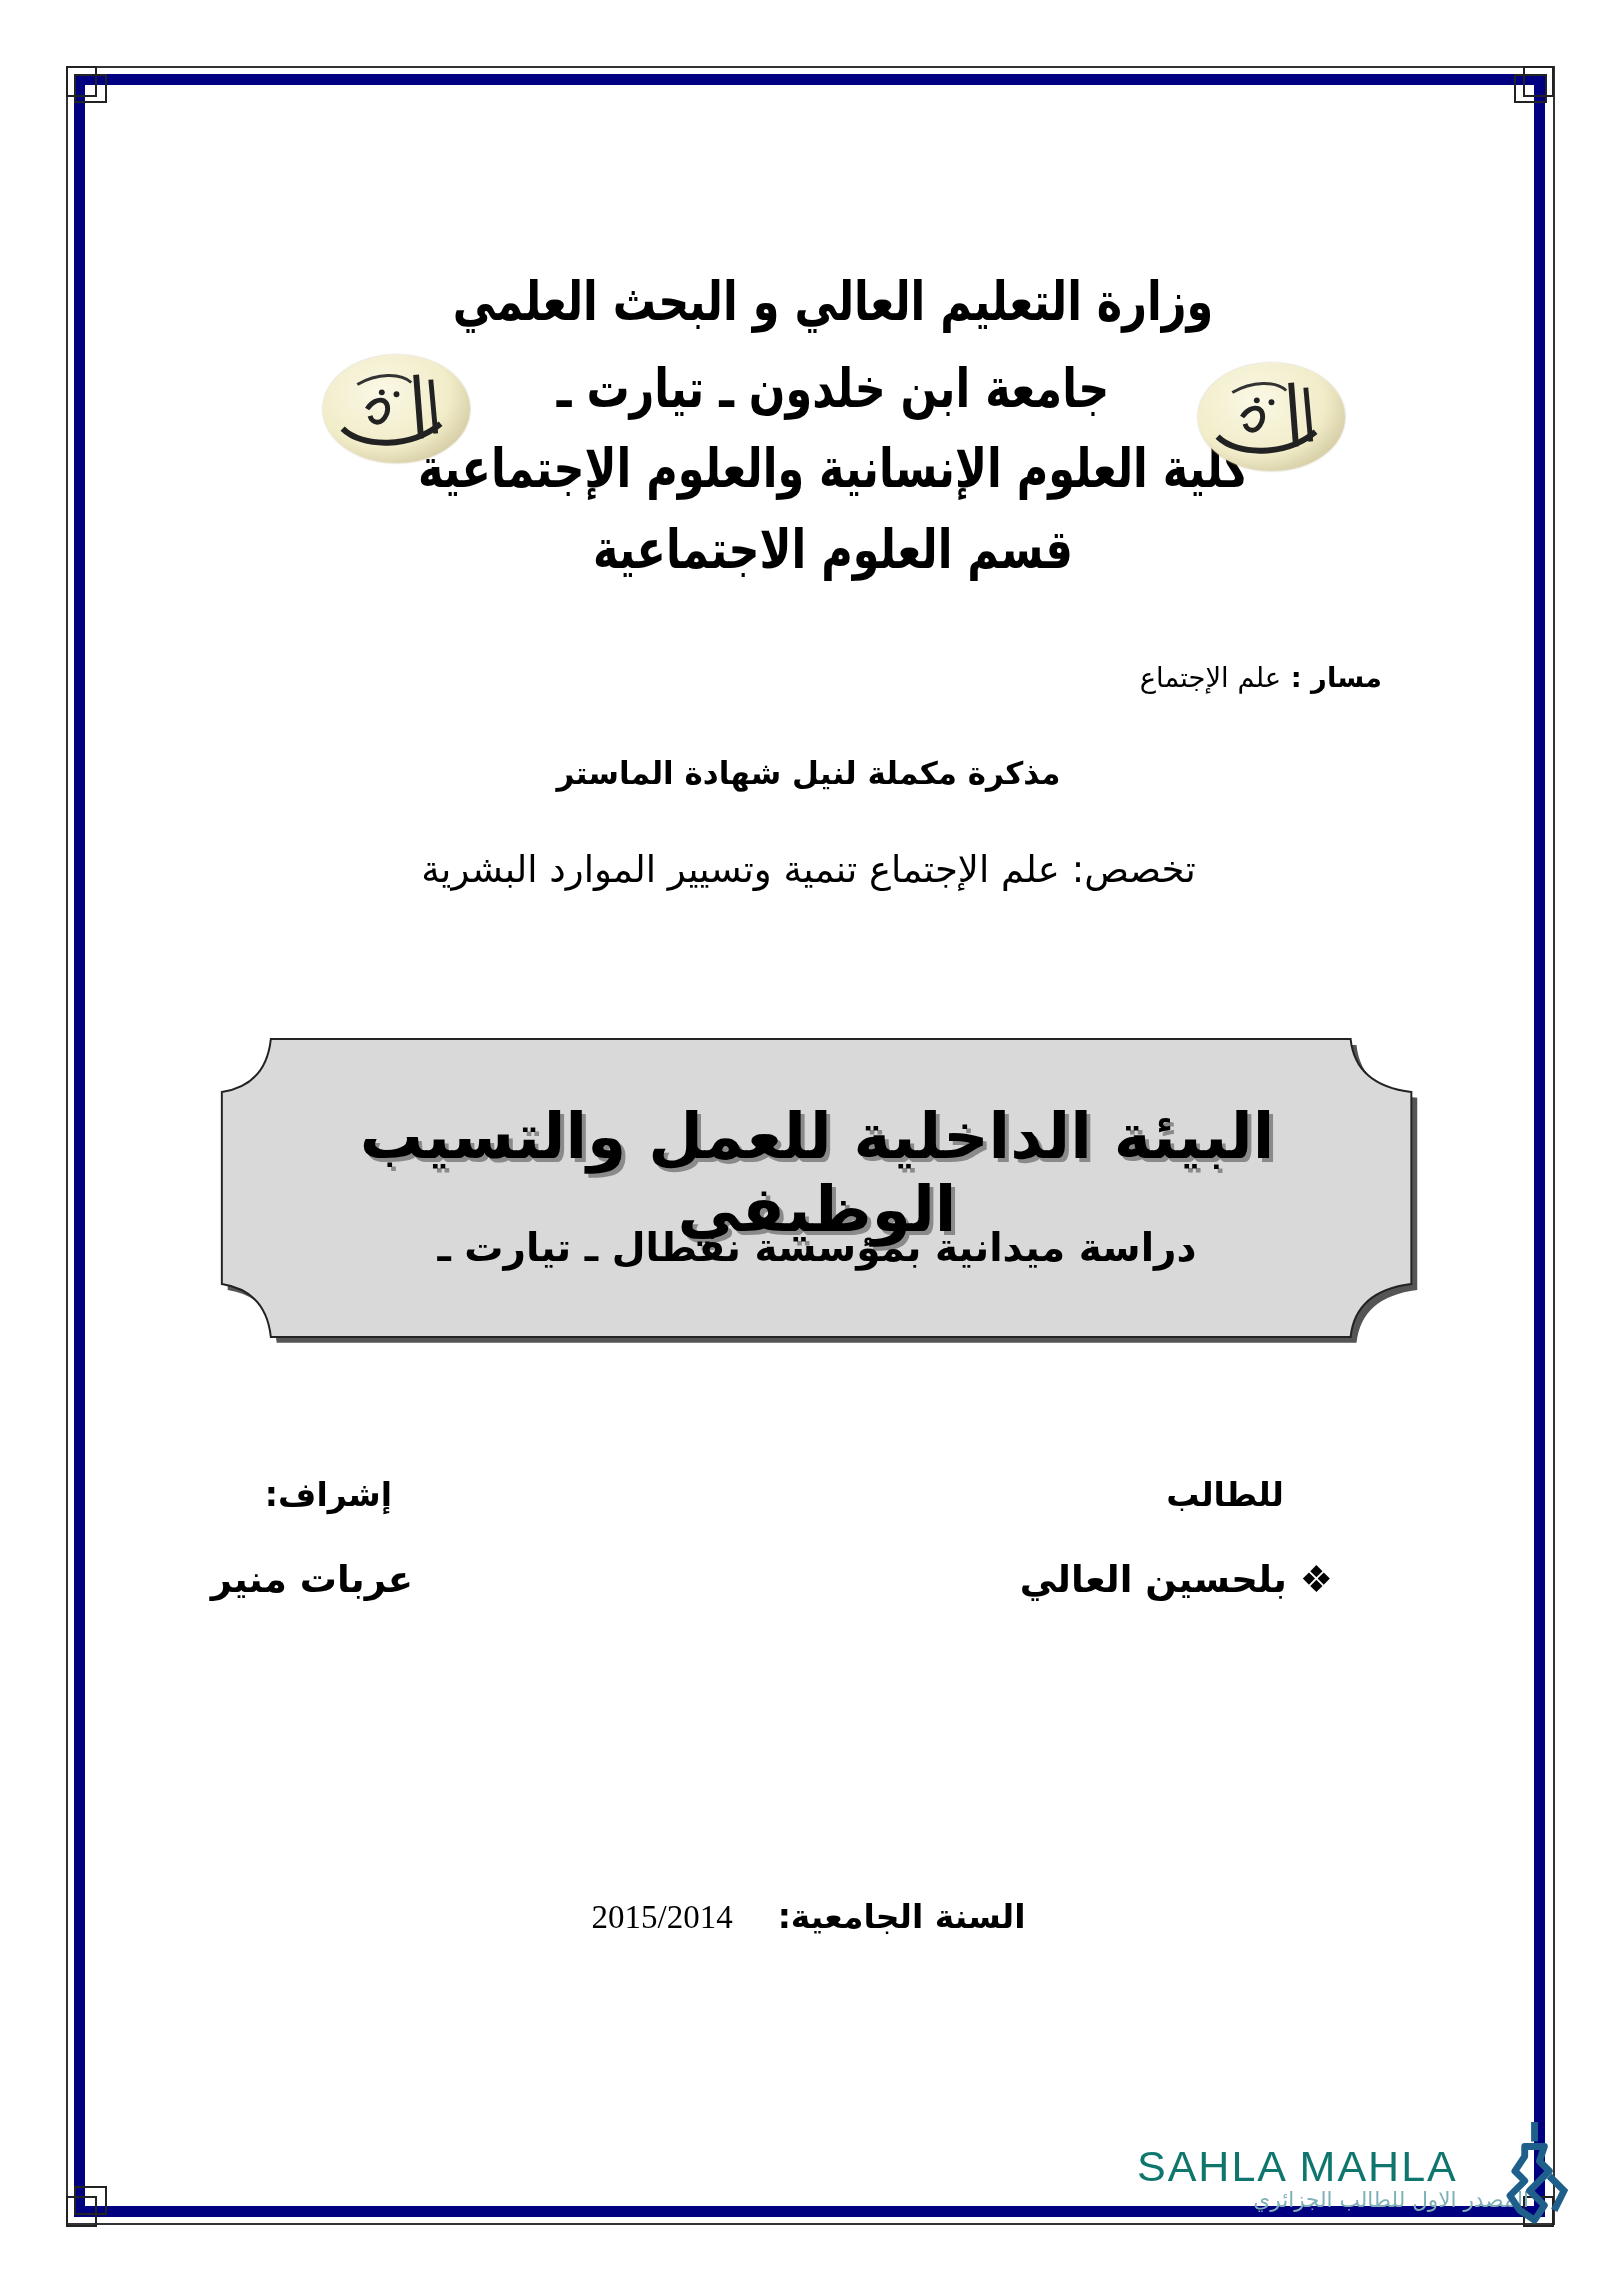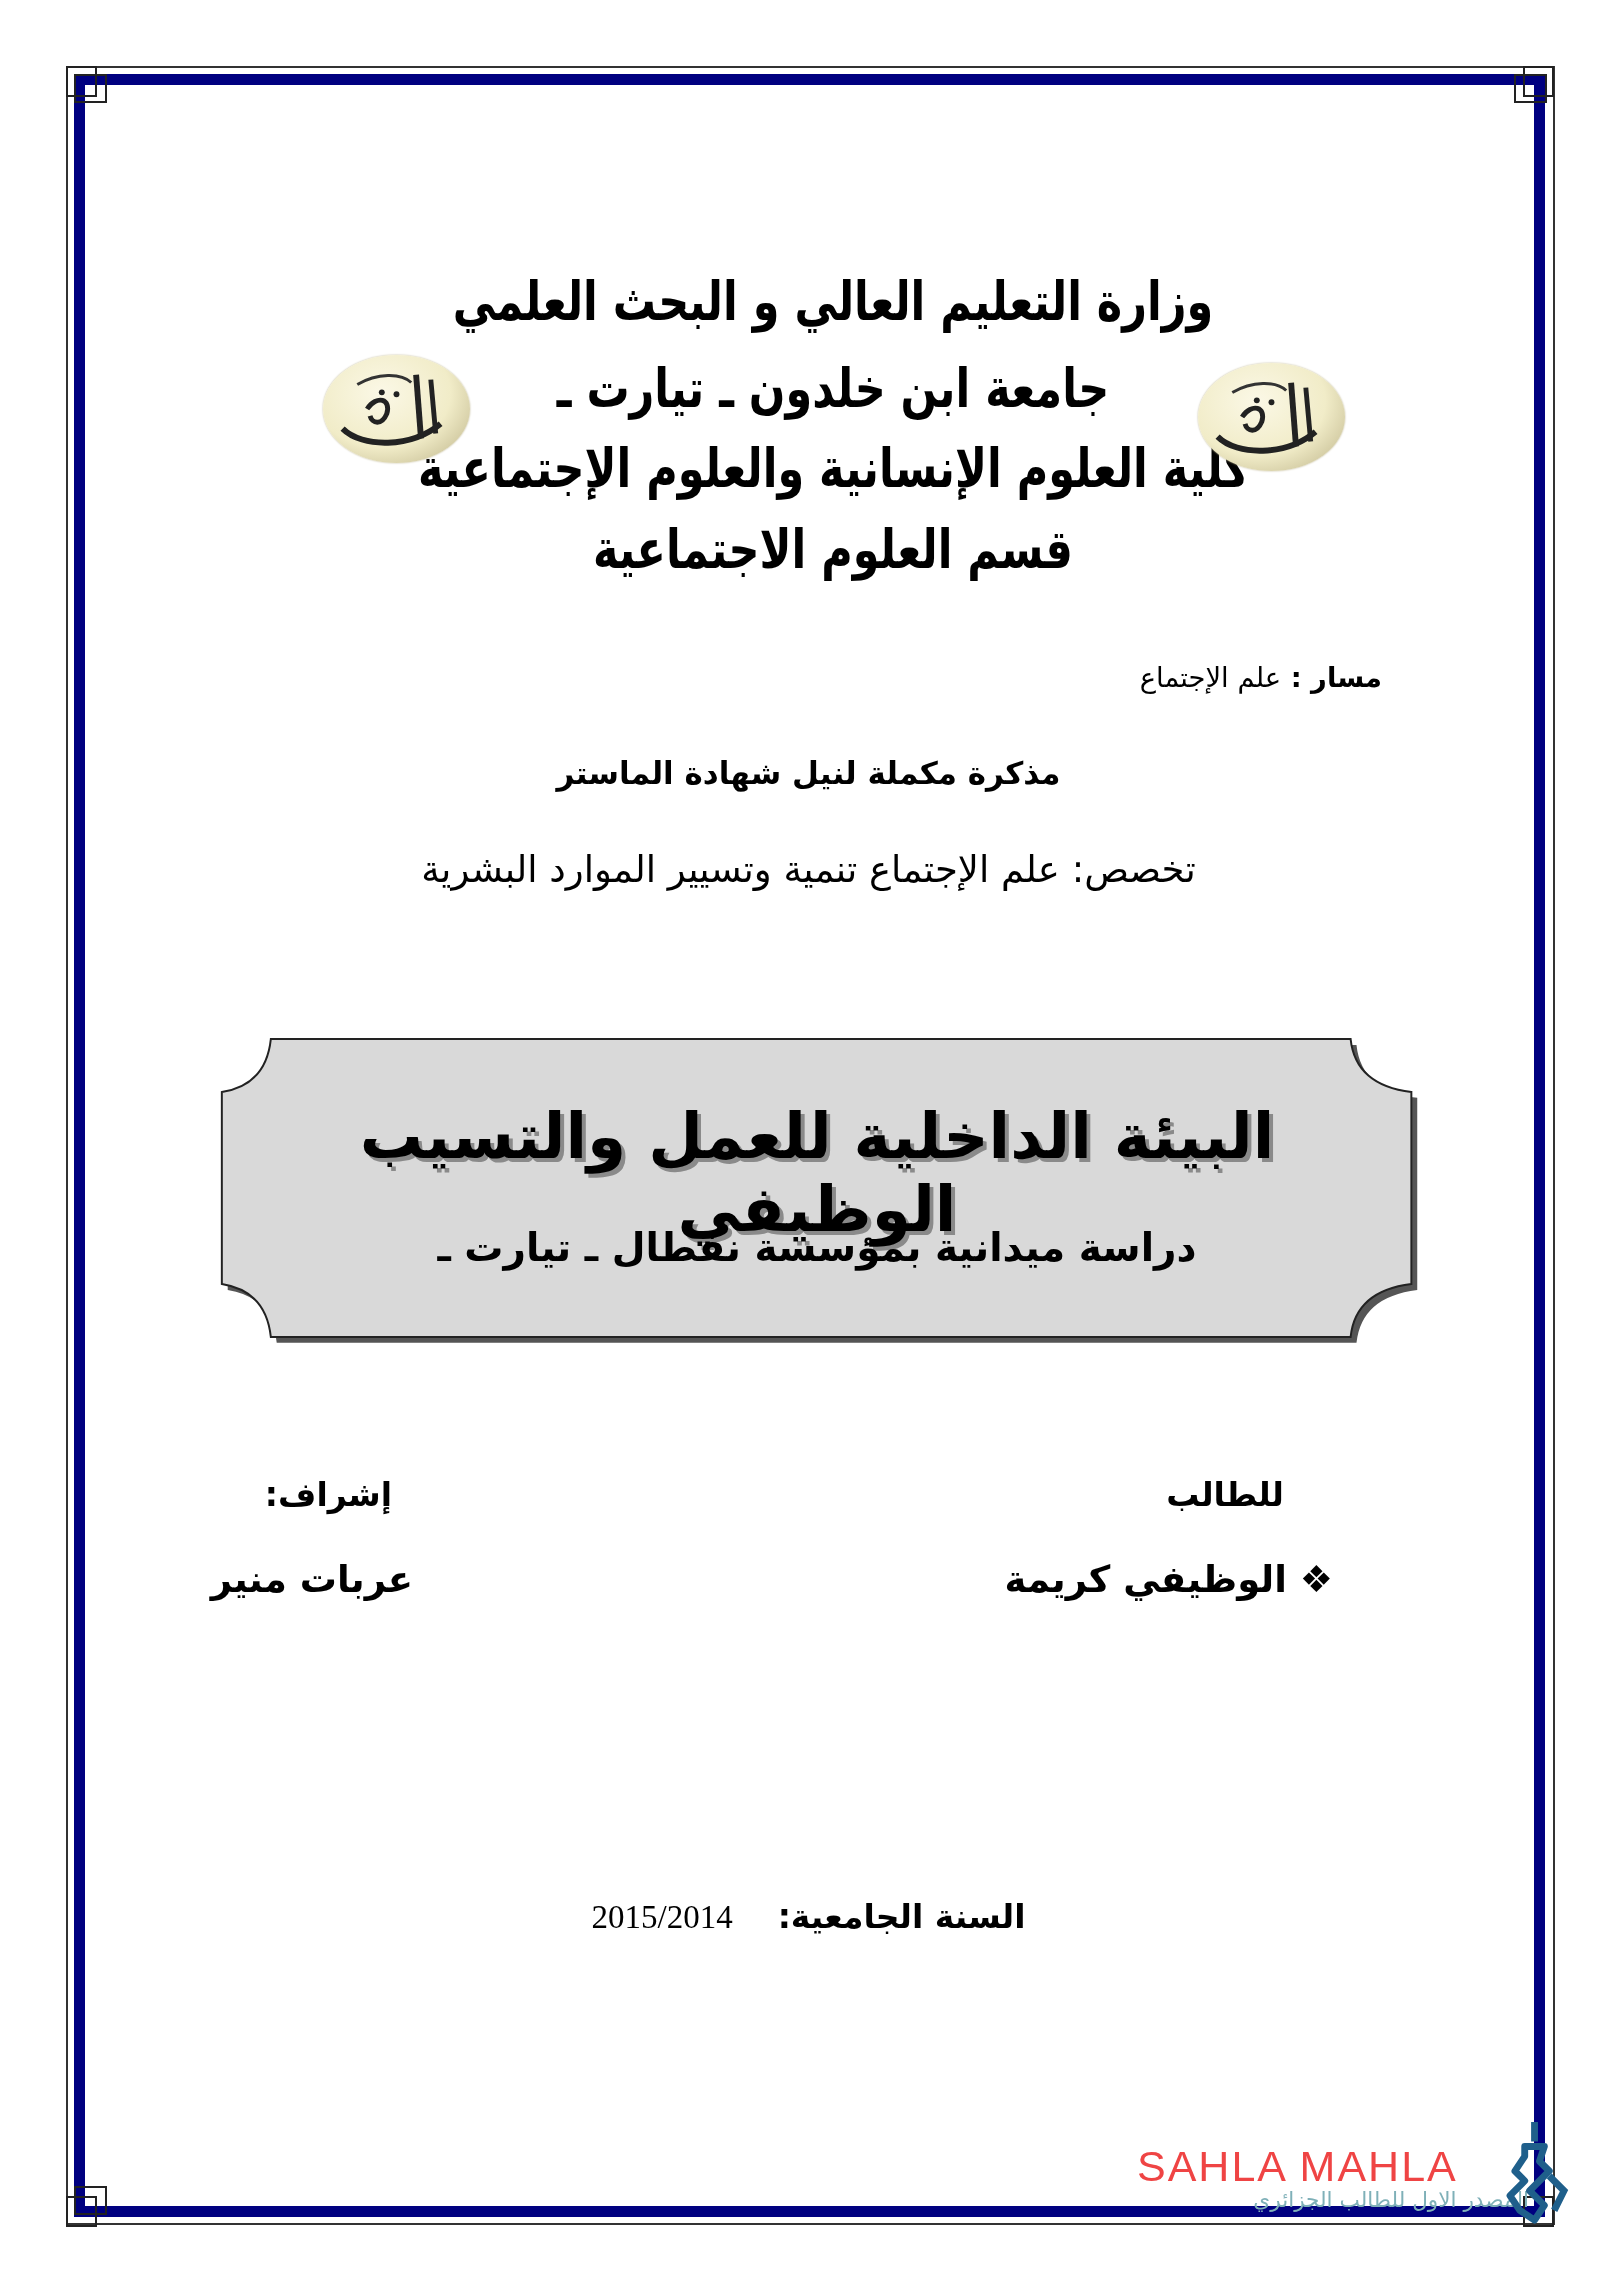--- a/index.html
+++ b/index.html
@@ -35,21 +35,21 @@
     .title-sub  { position:absolute; left:0; width:1206px; top:194px; text-align:center;
                   font-size:39px; font-weight:bold; }
 
     .lbl { font-size:33px; font-weight:bold; }
     .name { font-size:37px; font-weight:bold; }
 
     .year-row { font-size:33px; }
     .year-label { font-weight:bold;margin-left:45px; }
     .year-val { font-family:"Liberation Serif", serif; font-size:33px; }
 
-    .wm-title { font-family:"Liberation Sans", sans-serif; font-size:43px; color:#ef4444; letter-spacing:2px; }
+    .wm-title { font-family:"Liberation Sans", sans-serif; font-size:43px; color:#0f766e; letter-spacing:2px; }
     .wm-sub { font-size:21.6px; color:#7fb0b8; }
   </style>
 </head>
 <body>
 
 <div class="frame-outer"></div>
 <div class="frame-navy"></div>
 <div class="corner-box" style="left:66px;top:66px;"></div>
 <div class="corner-box" style="left:74px;top:74px;width:33px;height:29px;"></div>
 <div class="corner-box" style="left:1523px;top:66px;"></div>
@@ -105,21 +105,21 @@
   </svg>
   <div class="title-main rtl">البيئة الداخلية للعمل والتسيب الوظيفي</div>
   <div class="title-sub rtl">دراسة ميدانية بمؤسسة نفطال ـ تيارت ـ</div>
 </div>
 
 <div class="abs rtl lbl" style="left:1078px;top:1475px;width:206px;text-align:right;">للطالب</div>
 <div class="abs rtl lbl" style="left:196px;top:1475px;width:196px;text-align:right;">إشراف:</div>
 
 <div class="abs rtl name" style="left:980px;top:1558px;width:353px;text-align:right;">
   <span>❖</span>
-  <span>الوظيفي كريمة</span>
+  <span>بلحسين العالي</span>
 </div>
 <div class="abs rtl name" style="left:192px;top:1558px;width:221px;text-align:right;">عربات منير</div>
 
 <div class="abs rtl center year-row" style="left:490px;top:1897px;width:637px;">
   <span class="year-label">السنة الجامعية:</span><span class="year-val">2015/2014</span>
 </div>
 
 <div class="abs" style="left:1137px;top:2142px;width:412px;">
   <div class="wm-title">SAHLA MAHLA</div>
   <div class="wm-sub rtl" style="text-align:right;margin-top:-3.9px;width:392px;">المصدر الاول للطالب الجزائري</div>

